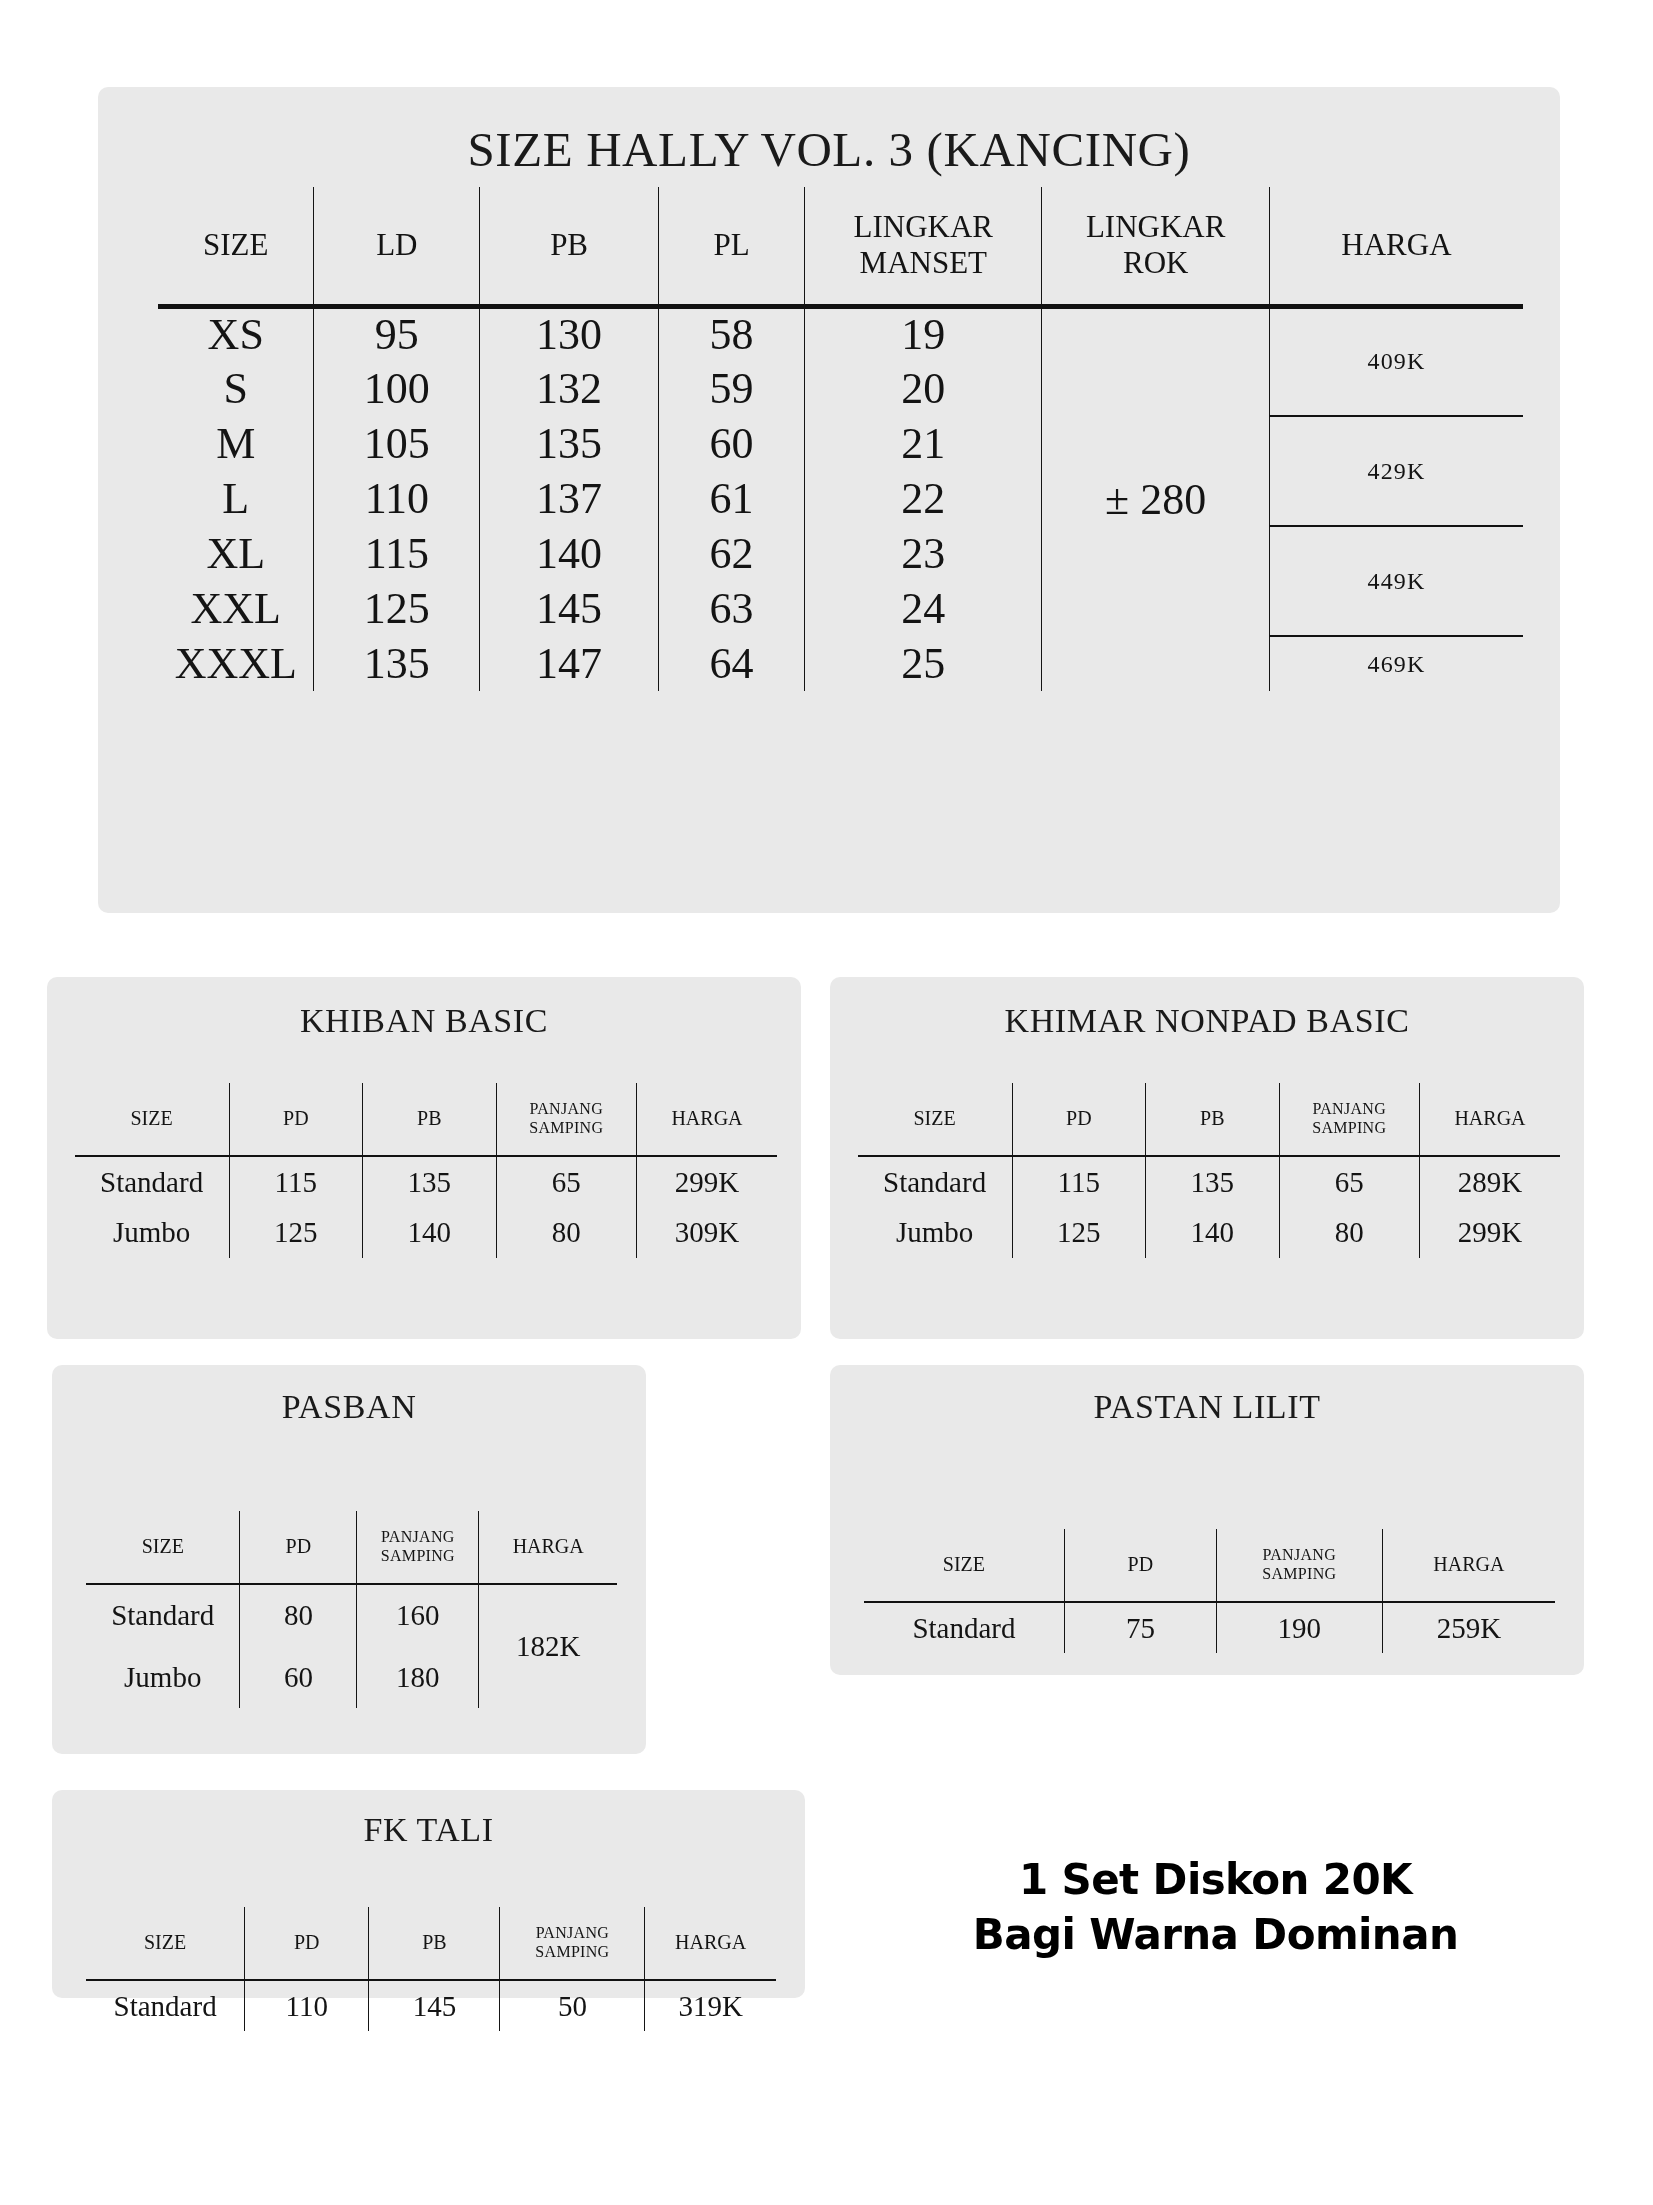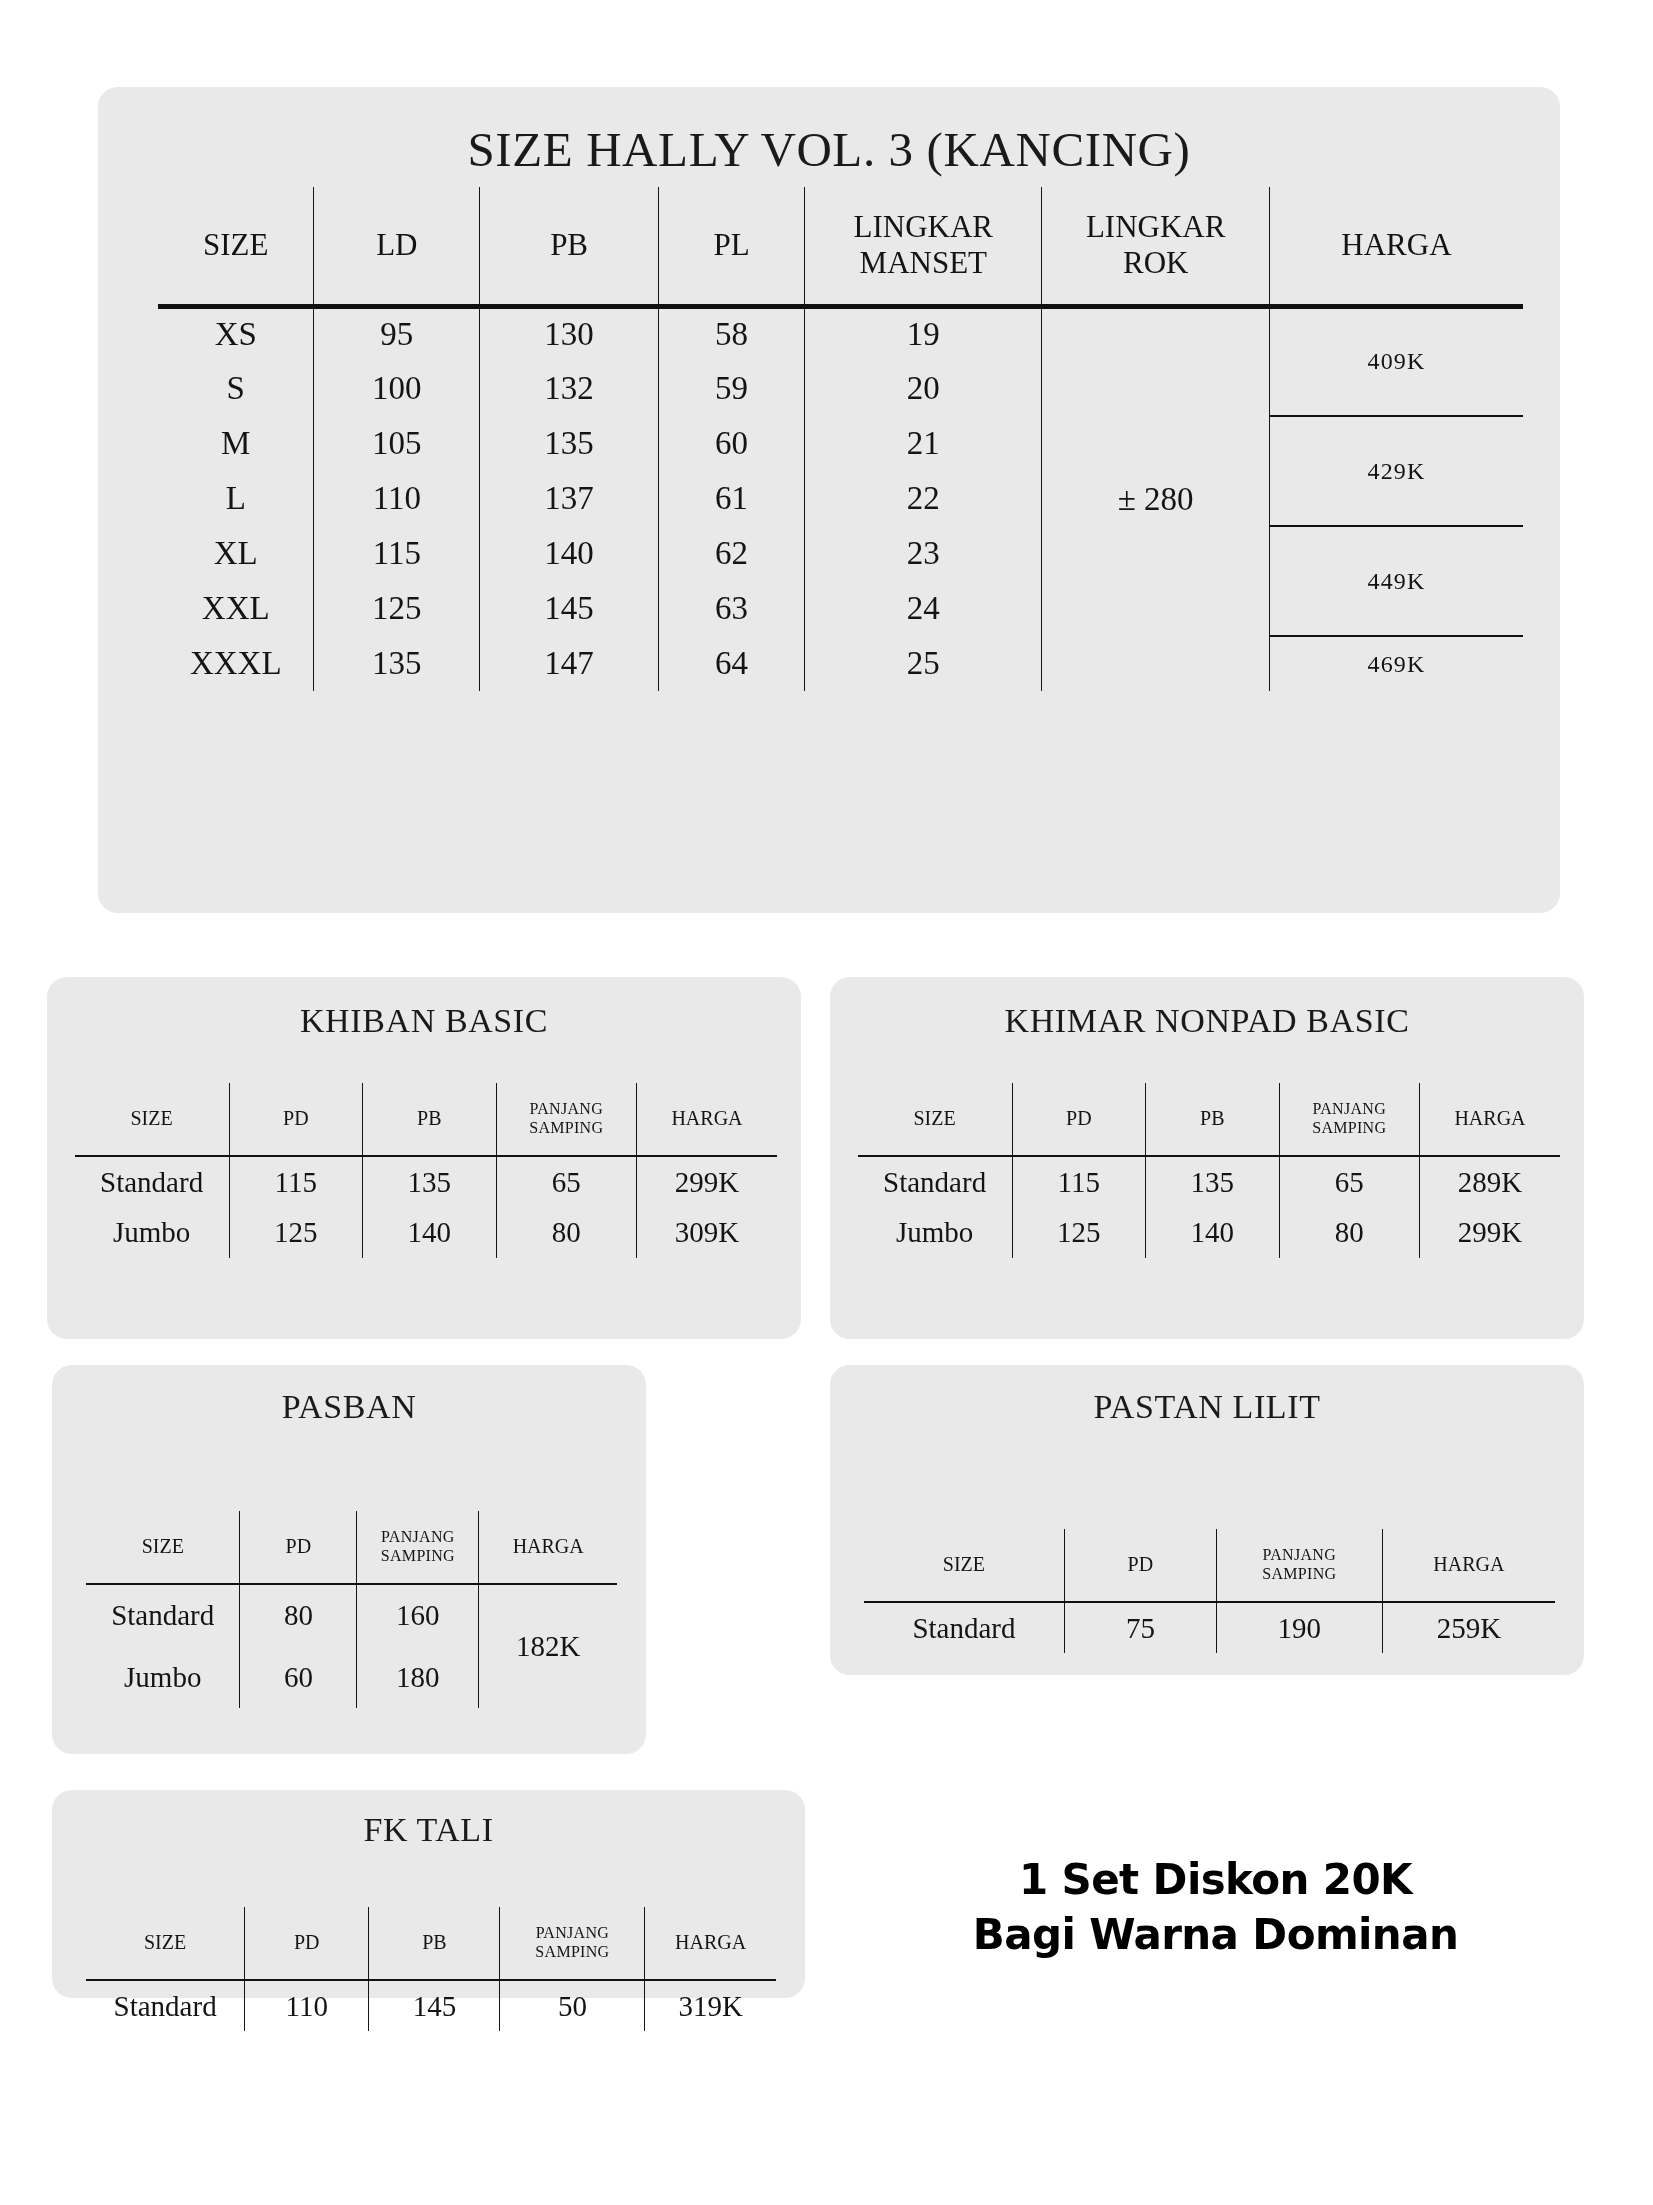--- a/index.html
+++ b/index.html
@@ -11,21 +11,21 @@
     font-family: "Liberation Serif", "DejaVu Serif", serif;
     color: #111111;
     position: relative;
     overflow: hidden;
   }
 
   
   .card {
     position: absolute;
     background: #e9e9e9;
-    border-radius: 20px;
+    border-radius: 10px;
   }
 
   .card-title {
     text-align: center;
     font-weight: 400;
     letter-spacing: 0.6px;
     color: #1a1a1a;
     white-space: nowrap;
   }
 
@@ -55,21 +55,21 @@
   }
   #main-card .card-title {
     font-size: 49px;
     margin-top: 34px;
   }
   #main-wrap {
     position: absolute;
     left: 60px; top: 100px; right: 37px; bottom: 31px;
   }
   #main-table th { font-size: 31px; }
-  #main-table td { font-size: 33px; }
+  #main-table td { font-size: 44px; }
   #main-table thead th { height: 119px; }
   #main-table tbody td { height: 55px; }
   #main-table td.price {
     font-size: 24px;
     letter-spacing: 1.1px;
   }
 
   
   .sub .card-title { font-size: 34px; }
   .sub table.grid th { font-size: 20px; }

